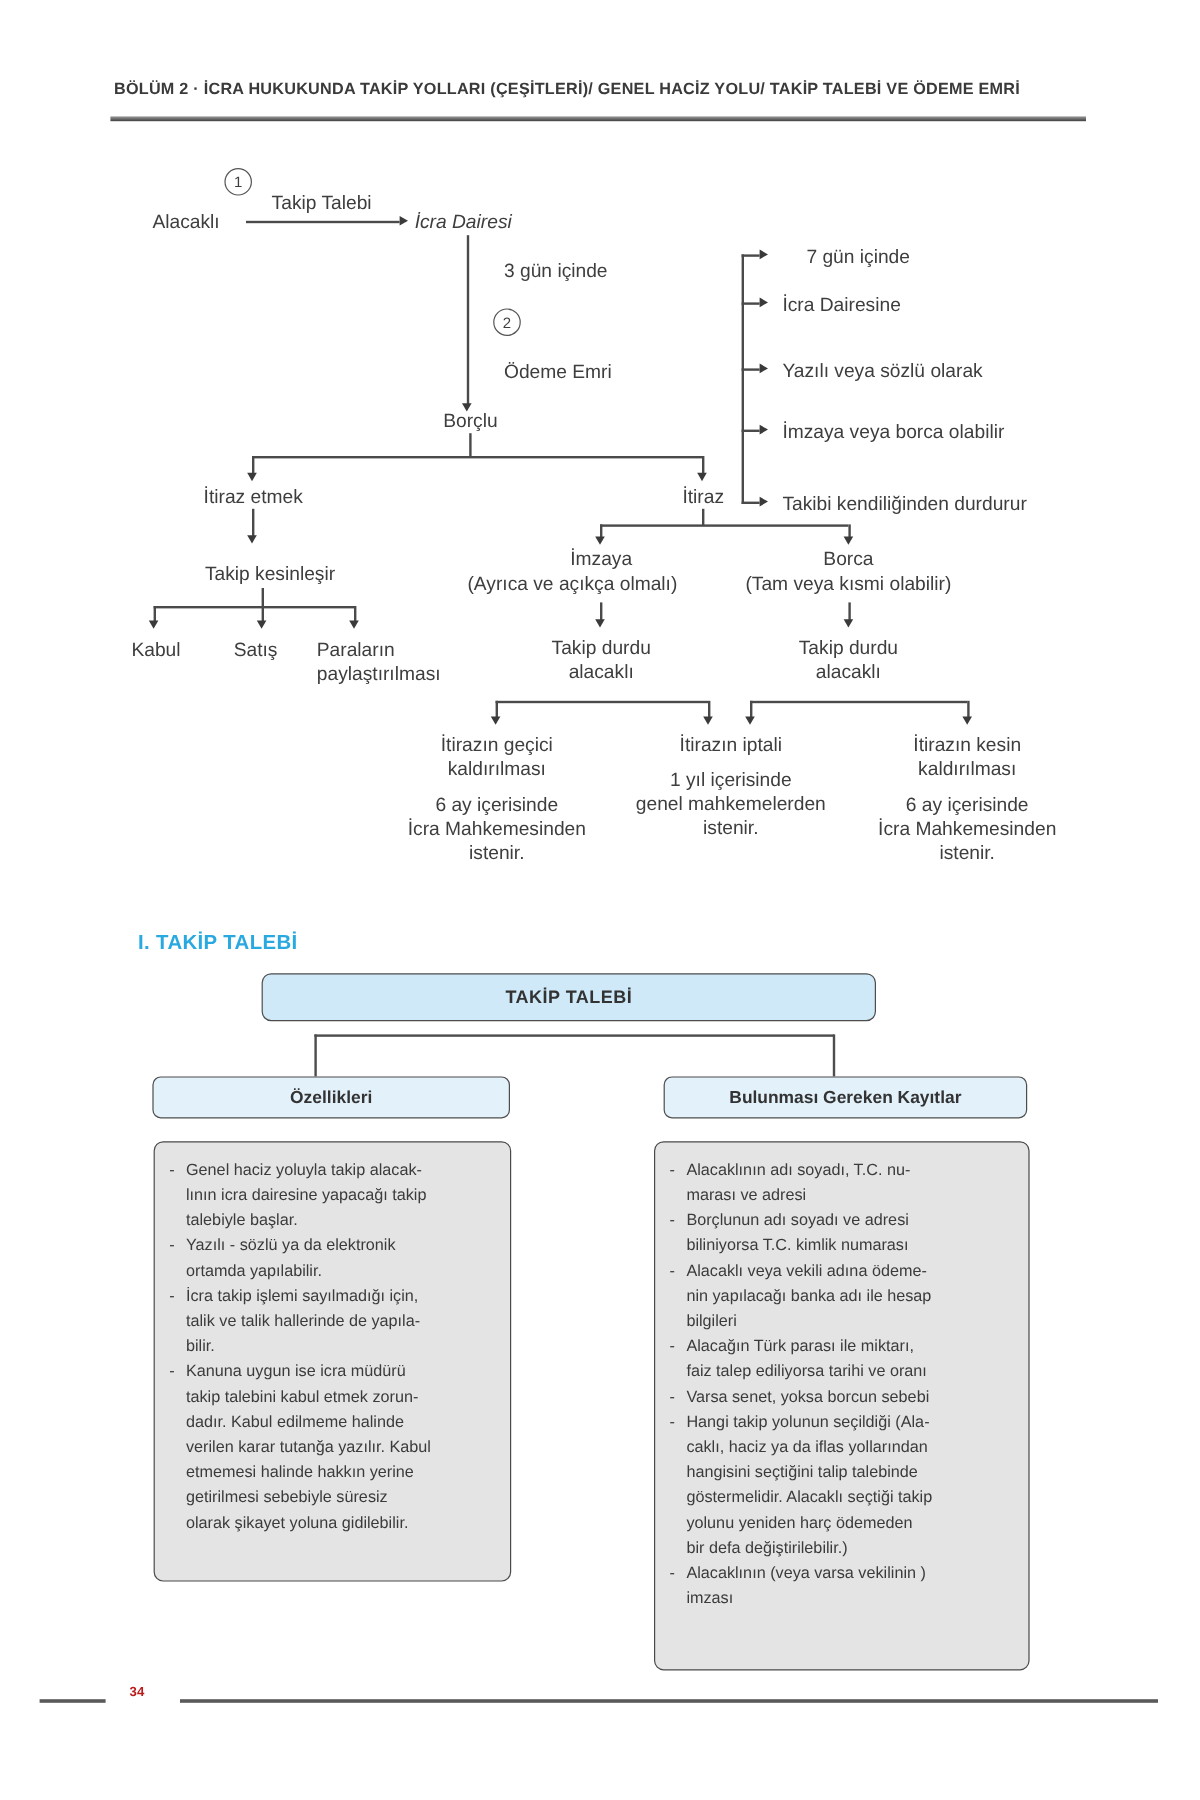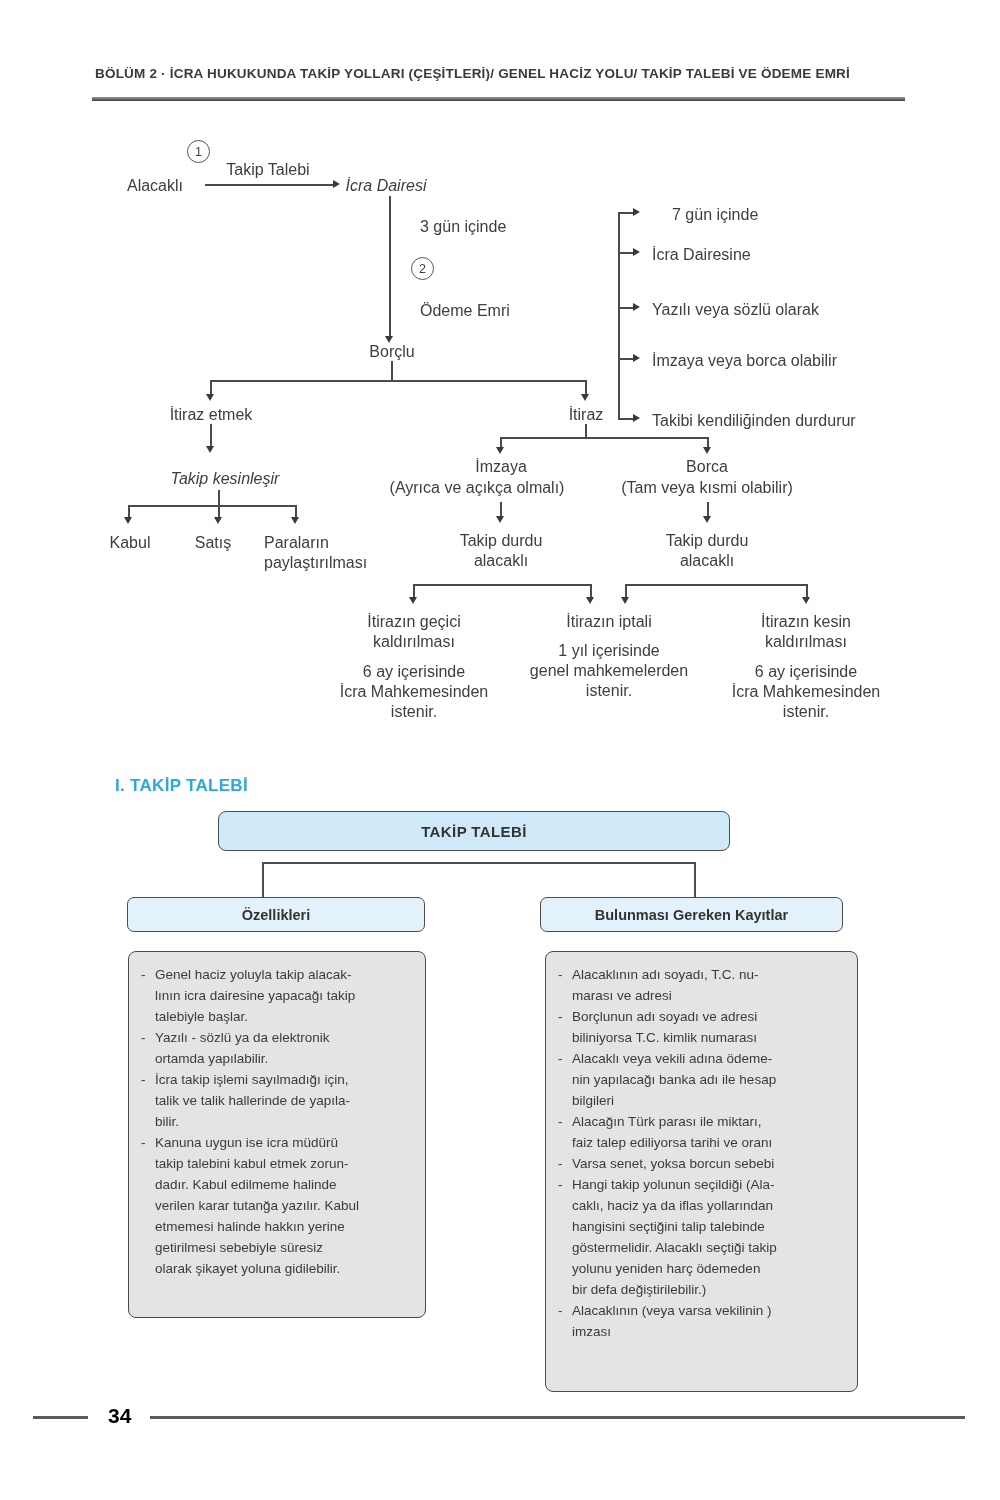--- a/index.html
+++ b/index.html
@@ -34,21 +34,21 @@
   .cline{background:#4d4d4d;}
   .gray-box{position:absolute;background:#e4e4e4;border:1.2px solid #4a4a4a;border-radius:8px;
             padding:12px 8px 10px 10px;box-sizing:border-box;}
   .gray-box ul{list-style:none;margin:0;padding:0;}
   .gray-box li{display:flex;align-items:flex-start;font-size:13.5px;line-height:21px;color:#3b3b3b;}
   .gray-box .dash{width:14px;flex:0 0 14px;text-align:left;padding-left:2px;}
   .gray-box .itx{flex:1;white-space:pre-line;}
 
   
   .foot-line{position:absolute;height:3px;background:#5a5a5a;top:1416px;}
-  .foot-num{position:absolute;left:108px;top:1404px;font-size:21px;font-weight:bold;color:#000000;}
+  .foot-num{position:absolute;left:108px;top:1404px;font-size:11px;font-weight:bold;color:#b91c1c;}
 </style>
 </head>
 <body>
 
 <div id="page">
 
   <div class="hdr">BÖLÜM 2 · İCRA HUKUKUNDA TAKİP YOLLARI (ÇEŞİTLERİ)/ GENEL HACİZ YOLU/ TAKİP TALEBİ VE ÖDEME EMRİ</div>
   <div class="hdr-rule"></div>
 
   <div>
@@ -92,21 +92,21 @@
     <div class="hline" style="left:618px;top:418px;width:15px;"></div>
     <div class="arr-r" style="left:633px;top:414px;"></div>
     <div class="lbl" style="left:652px;top:205px;margin-left:20px;">7 gün içinde</div>
     <div class="lbl" style="left:652px;top:245px;">İcra Dairesine</div>
     <div class="lbl" style="left:652px;top:300px;">Yazılı veya sözlü olarak</div>
     <div class="lbl" style="left:652px;top:351px;">İmzaya veya borca olabilir</div>
     <div class="lbl" style="left:652px;top:411px;">Takibi kendiliğinden durdurur</div>
 
     <div class="vline" style="left:210px;top:424px;height:24px;"></div>
     <div class="arr-d" style="left:206px;top:446px;"></div>
-    <div class="lbl cx" style="left:225px;top:469px;font-style:italic;">Takip kesinleşir</div>
+    <div class="lbl cx" style="left:225px;top:469px;">Takip kesinleşir</div>
     <div class="vline" style="left:218px;top:490px;height:15px;"></div>
     <div class="hline" style="left:128px;top:505px;width:167px;"></div>
     <div class="vline" style="left:128px;top:505px;height:13px;"></div>
     <div class="arr-d" style="left:124px;top:517px;"></div>
     <div class="vline" style="left:218px;top:505px;height:13px;"></div>
     <div class="arr-d" style="left:214px;top:517px;"></div>
     <div class="vline" style="left:295px;top:505px;height:13px;"></div>
     <div class="arr-d" style="left:291px;top:517px;"></div>
     <div class="lbl cx" style="left:130px;top:533px;">Kabul</div>
     <div class="lbl cx" style="left:213px;top:533px;">Satış</div>
@@ -166,21 +166,21 @@
       <span>TAKİP TALEBİ</span>
     </div>
 
     <div class="hline cline" style="left:262px;top:862px;width:433px;height:1.6px;"></div>
     <div class="vline cline" style="left:262px;top:862px;height:35px;width:1.6px;"></div>
     <div class="vline cline" style="left:694px;top:862px;height:35px;width:1.6px;"></div>
 
     <div class="sub-box" style="left:127px;top:897px;width:296px;">
       <span>Özellikleri</span>
     </div>
-    <div class="sub-box" style="left:540px;top:897px;width:301px;">
+    <div class="sub-box" style="left:553px;top:897px;width:301px;">
       <span>Bulunması Gereken Kayıtlar</span>
     </div>
 
     <div class="gray-box" style="left:128px;top:951px;width:298px;height:367px;">
       <ul>
         <li>
             <span class="dash">-</span>
             <span class="itx">Genel haciz yoluyla takip alacak-
 lının icra dairesine yapacağı takip
 talebiyle başlar.</span>

